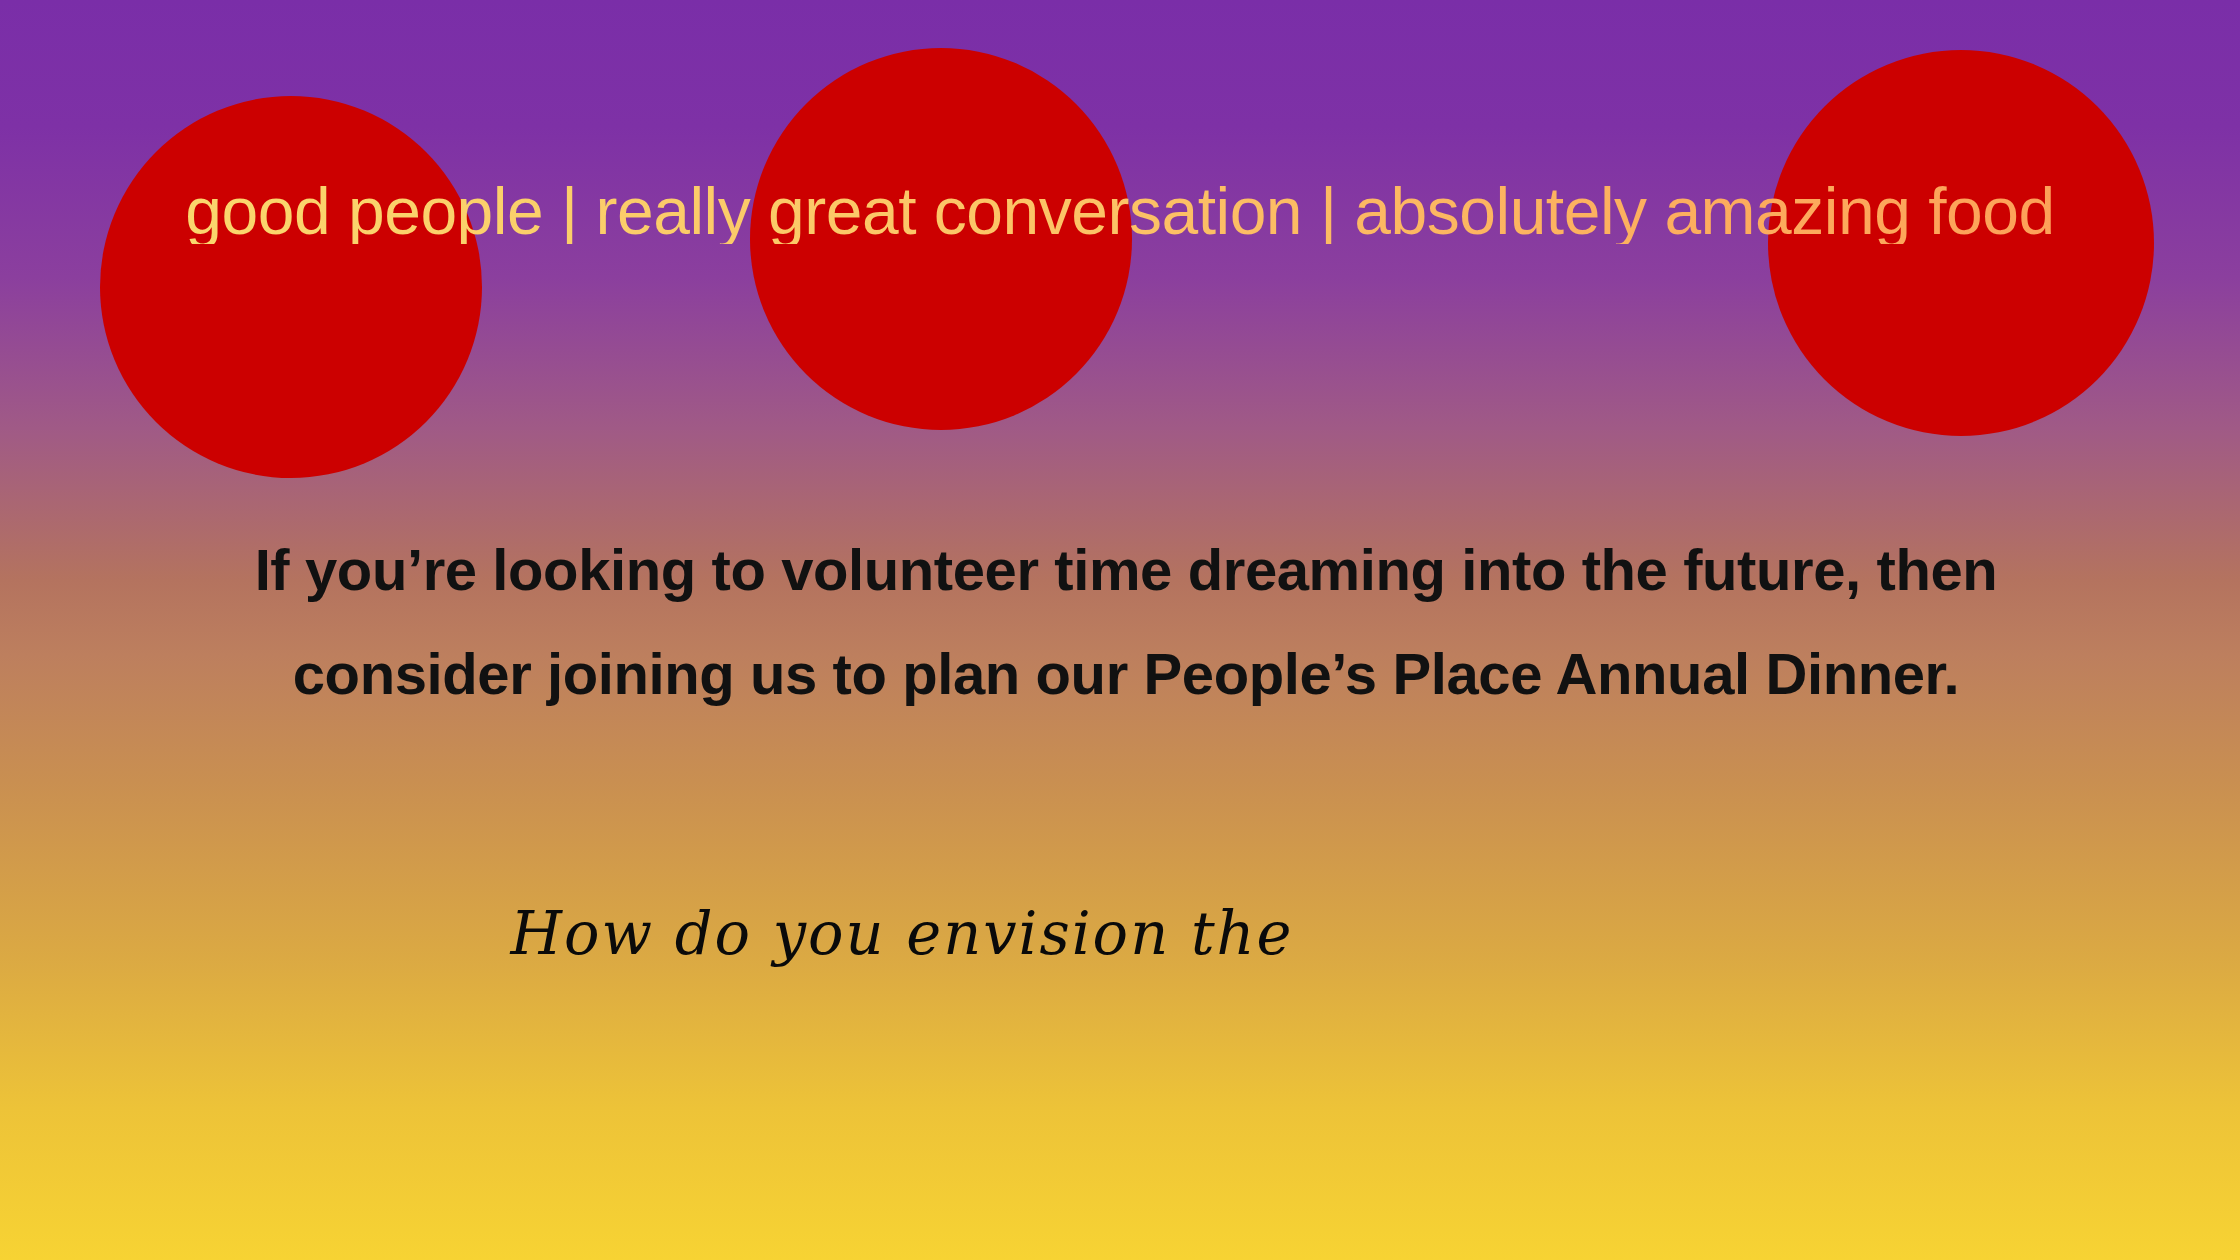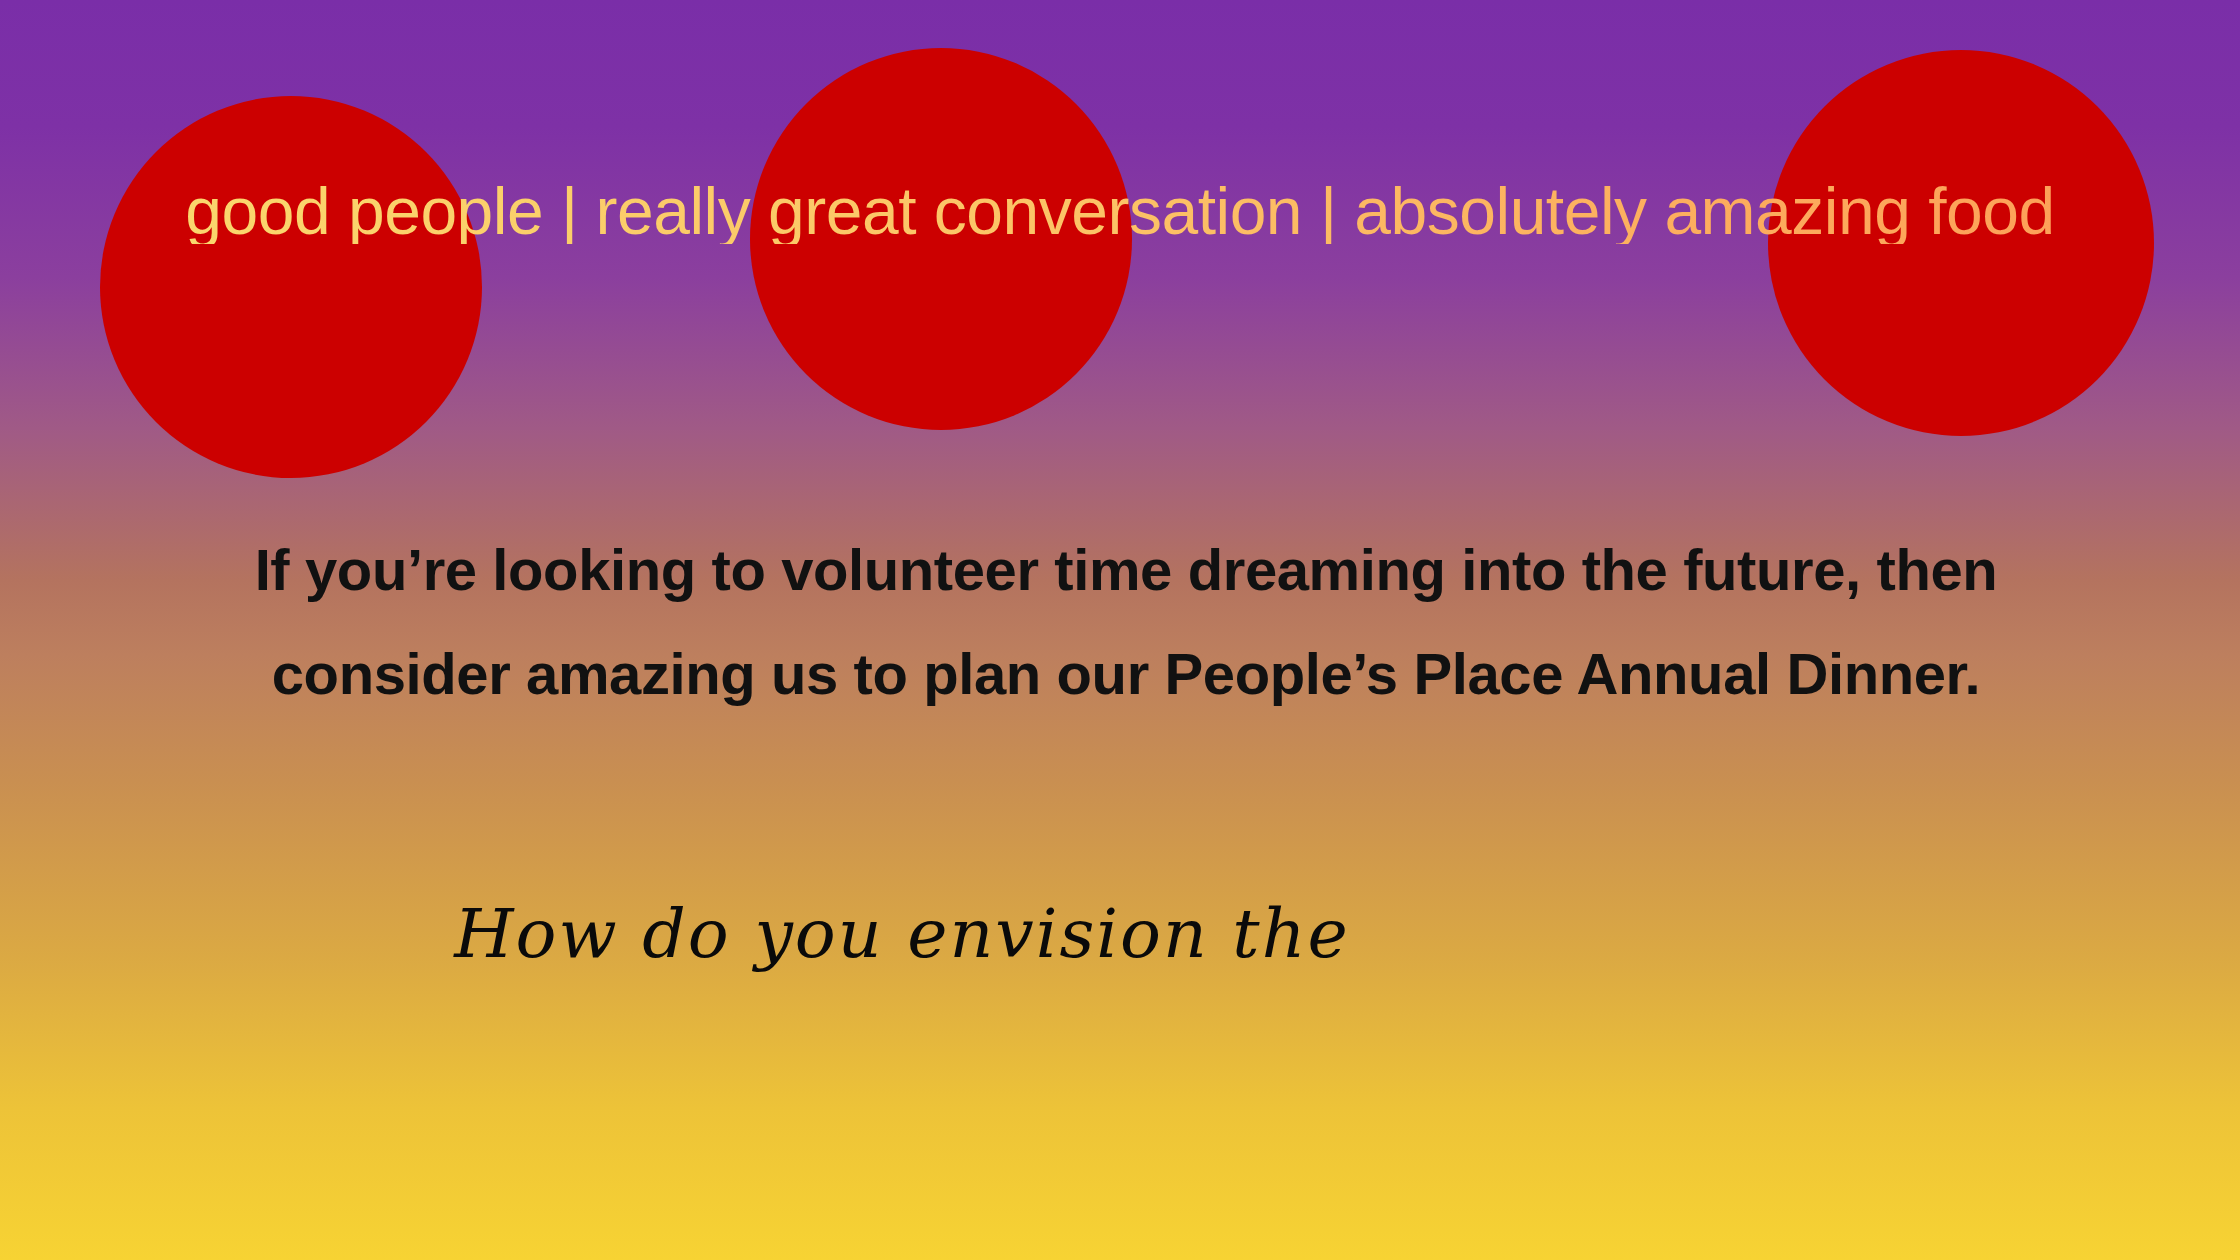--- a/index.html
+++ b/index.html
@@ -79,39 +79,39 @@
   .script-block {
     position: absolute;
     left: 0;
     top: 858px;
     width: 1804px;
     text-align: center;
     color: #0a0a0a;
     font-family: "DejaVu Serif", serif;
     font-style: italic;
     font-weight: 400;
-    font-size: 68px;
+    font-size: 59px;
     line-height: 152px;
     letter-spacing: 2px;
   }
   .script-block .line { display: block; }
 </style>
 </head>
 <body>
 
 <div class="canvas">
 
   <div class="circle circle-1"></div>
   <div class="circle circle-2"></div>
   <div class="circle circle-3"></div>
 
   <div class="headline">good people | really great conversation | absolutely amazing food</div>
 
   <div class="body-copy">
     <span class="line">If you’re looking to volunteer time dreaming into the future, then</span>
-    <span class="line">consider amazing us to plan our People’s Place Annual Dinner.</span>
+    <span class="line">consider joining us to plan our People’s Place Annual Dinner.</span>
   </div>
 
   <div class="script-block">
     <span class="line">How do you envision the</span>
   </div>
 
 </div>
 
 </body></html>

